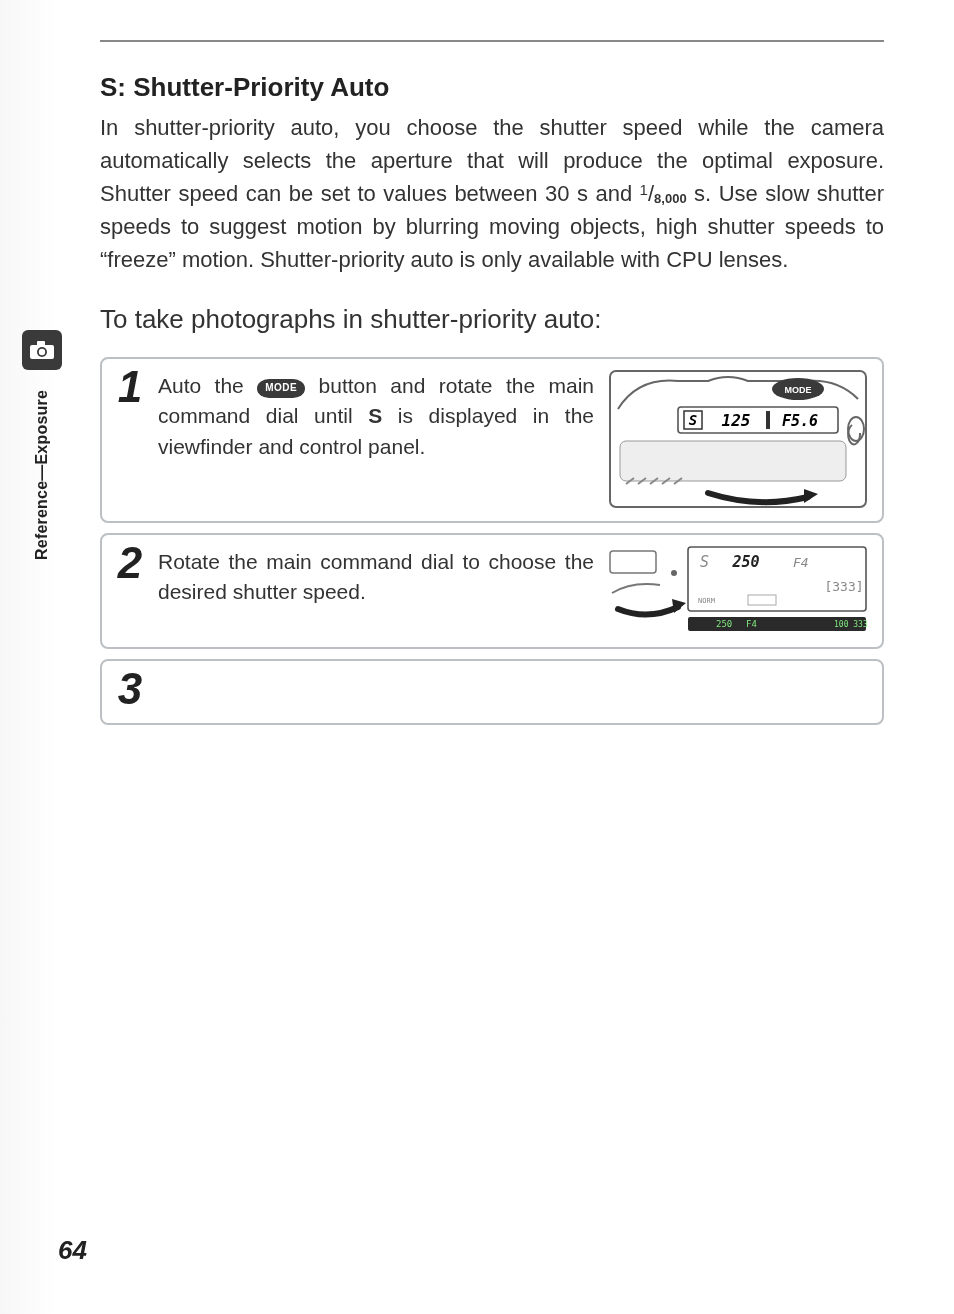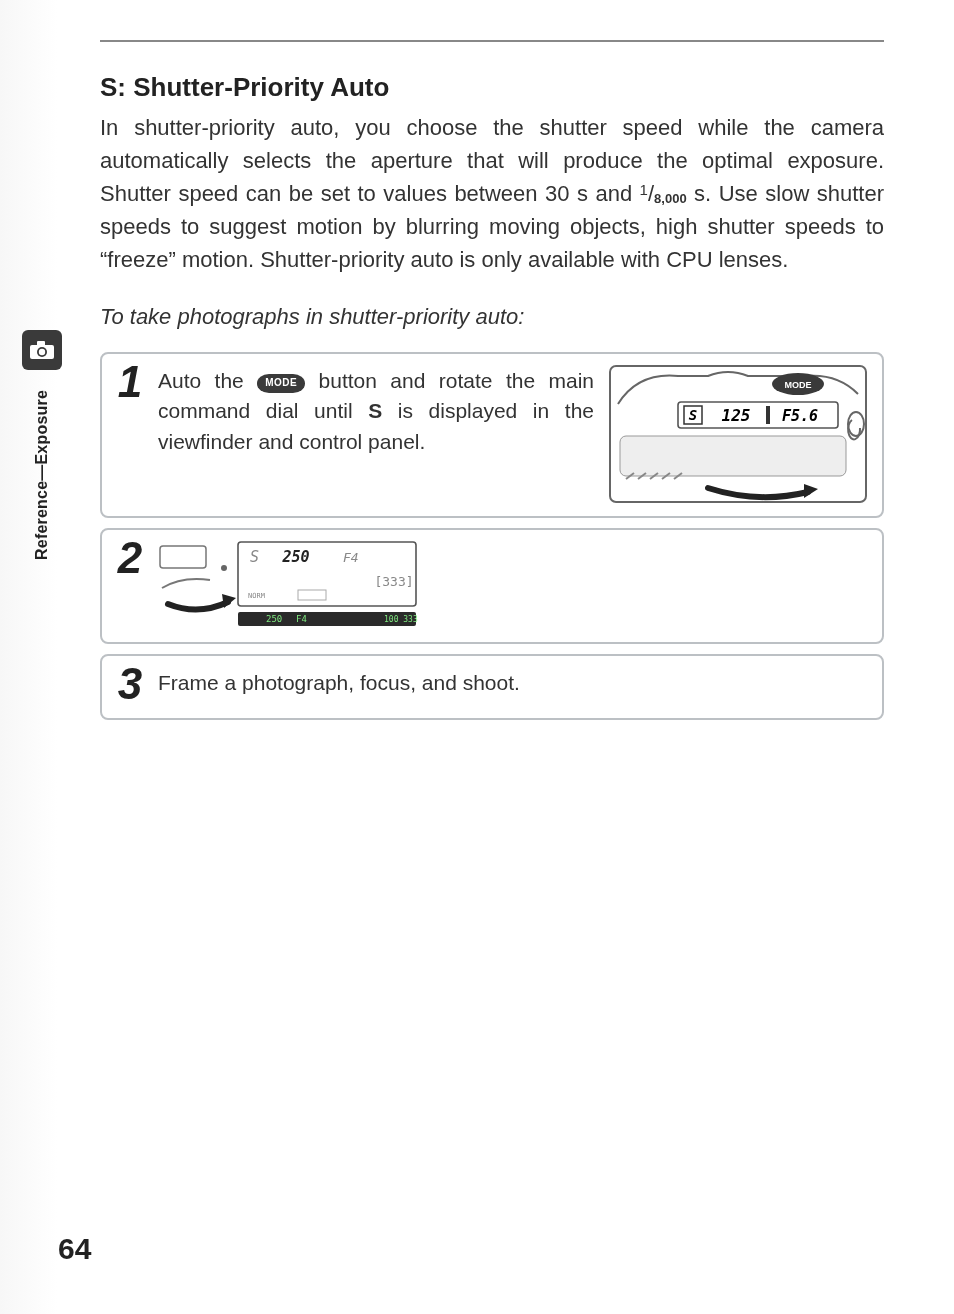--- a/index.html
+++ b/index.html
@@ -35,25 +35,24 @@
     font-size: 22px;
     line-height: 1.5;
     text-align: justify;
     margin-left: 10px;
     margin-bottom: 28px;
     color: #333;
   }
   .intro .frac-sup { font-size: 15px; vertical-align: 6px; }
   .intro .frac-sub { font-size: 13px; vertical-align: -2px; font-weight: bold; }
   .lead {
-    font-size: 22px;
+    font-size: 26px;
     margin-left: 10px;
     margin-bottom: 22px;
     color: #333;
-    font-style: italic;
   }
   .steps {
     margin-left: 10px;
     display: flex;
     flex-direction: column;
     gap: 10px;
   }
   .step {
     border: 2px solid #bcc0c4;
     border-radius: 8px;
@@ -130,21 +129,22 @@
     transform: rotate(180deg);
     font-weight: 700;
     font-size: 16px;
     color: #222;
     letter-spacing: 0.2px;
   }
   .page-num {
     position: absolute;
     left: 58px;
     bottom: 48px;
-    font-size: 30px;
+    font-size: 26px;
+    font-style: italic;
     font-weight: 700;
     color: #222;
   }
 </style>
 </head>
 <body>
 
 <div class="page">
 
   <div class="top-rule"></div>
@@ -190,20 +190,23 @@
           <path d="M200 128 Q 150 140 100 124" fill="none" stroke="#222" stroke-width="6" stroke-linecap="round"></path>
           <polygon points="210,125 196,134 196,120" fill="#222"></polygon>
 
           <path d="M18 115 l8 -6 m4 6 l8 -6 m4 6 l8 -6 m4 6 l8 -6 m4 6 l8 -6" stroke="#888" stroke-width="2"></path>
         </svg>
       </div>
     </div>
 
     <div class="step" style="min-height:100px;">
       <div class="step-num">2</div>
+      <div class="step-text">
+        <span>Rotate the main command dial to choose the desired shutter speed.</span>
+      </div>
       <div class="step-illus">
         <svg viewBox="0 0 260 90">
 
           <rect x="80" y="2" width="178" height="64" rx="3" fill="#fff" stroke="#555" stroke-width="1.6"></rect>
           <text x="92" y="22" font-size="15" font-family="monospace" fill="#888" font-style="italic">S</text>
           <text x="138" y="22" text-anchor="middle" font-size="15" font-family="monospace" font-weight="700" fill="#222" font-style="italic">250</text>
           <text x="185" y="22" font-size="13" font-family="monospace" fill="#888" font-style="italic">F4</text>
           <text x="236" y="46" text-anchor="middle" font-size="13" font-family="monospace" fill="#888">[333]</text>
           <text x="90" y="58" font-size="7" font-family="monospace" fill="#888">NORM</text>
           <rect x="140" y="50" width="28" height="10" fill="none" stroke="#aaa"></rect>
@@ -218,23 +221,20 @@
           <rect x="80" y="72" width="178" height="14" rx="2" fill="#2a2a2a"></rect>
           <text x="108" y="82" font-size="9" fill="#7fe87f" font-family="monospace">250</text>
           <text x="138" y="82" font-size="9" fill="#7fe87f" font-family="monospace">F4</text>
           <text x="226" y="82" font-size="8" fill="#7fe87f" font-family="monospace">100 333</text>
         </svg>
       </div>
     </div>
 
     <div class="step">
       <div class="step-num">3</div>
-      <div class="step-text">
-        <span>Frame a photograph, focus, and shoot.</span>
-      </div>
     </div>
 
   </div>
 
   <div class="side-tab">
     <div class="cam-badge">
       <svg width="26" height="20" viewBox="0 0 26 20">
         <rect x="1" y="5" width="24" height="14" rx="2" fill="#fff"></rect>
         <rect x="8" y="1" width="8" height="5" rx="1" fill="#fff"></rect>
         <circle cx="13" cy="12" r="5" fill="#3a3a3a"></circle>

